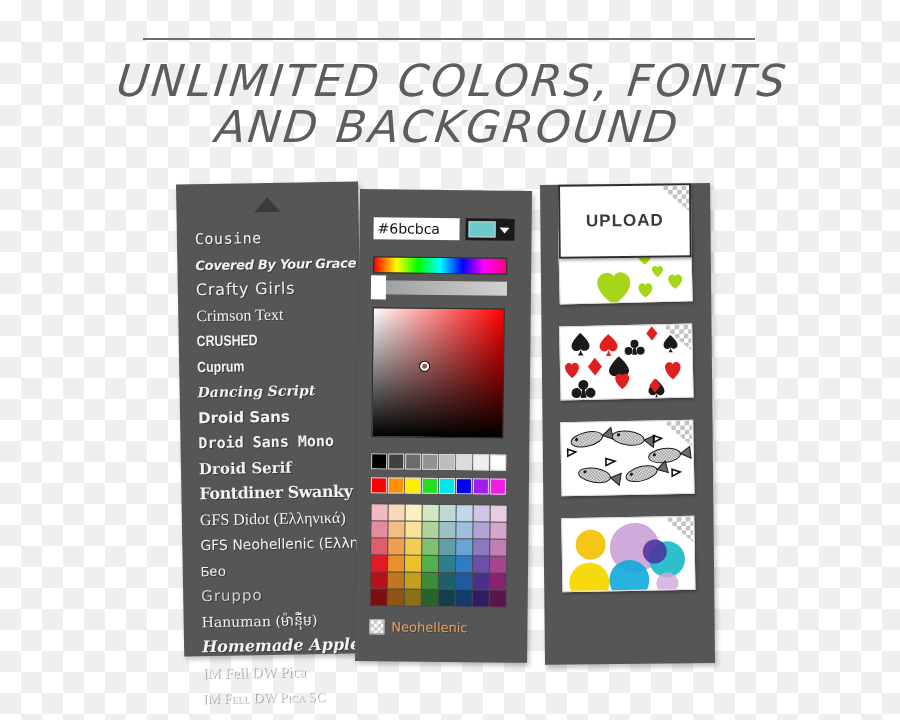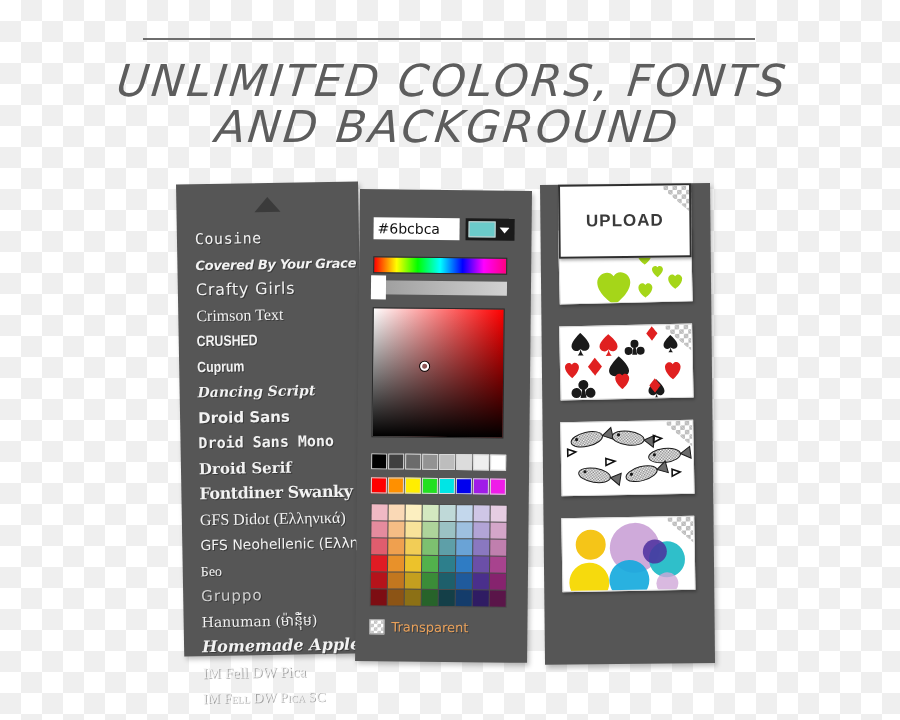--- a/index.html
+++ b/index.html
@@ -117,21 +117,21 @@
   .fi-round     { font-family: "DejaVu Sans", sans-serif; font-size: 16px; letter-spacing: 0.8px; }
   .fi-serif     { font-family: "Liberation Serif", serif; font-size: 16px; }
   .fi-cond      { font-family: "Liberation Sans Narrow", "Liberation Sans", sans-serif; font-size: 15px; font-weight: bold; transform: scaleX(0.82); transform-origin: left center; display: inline-block; }
   .fi-script    { font-family: "DejaVu Serif", serif; font-size: 14px; font-style: italic; font-weight: bold; }
   .fi-sans      { font-family: "DejaVu Sans", sans-serif; font-size: 15px; font-weight: bold; }
   .fi-sansmono  { font-family: "DejaVu Sans Mono", monospace; font-size: 15px; font-weight: bold; }
   .fi-dserif    { font-family: "DejaVu Serif", serif; font-size: 15px; font-weight: bold; }
   .fi-slab      { font-family: "DejaVu Serif", serif; font-size: 16px; font-weight: bold; letter-spacing: -0.5px; }
   .fi-didot     { font-family: "Liberation Serif", serif; font-size: 16px; }
   .fi-neo       { font-family: "DejaVu Sans", sans-serif; font-size: 14px; }
-  .fi-cyr       { font-family: Liberation Serif, serif; font-size: 14px; }
+  .fi-cyr       { font-family: Liberation Mono, monospace; font-size: 14px; }
   .fi-thin      { font-family: "DejaVu Sans", sans-serif; font-size: 15px; color: #cfcfcf; letter-spacing: 1px; }
   .fi-khmer     { font-family: "DejaVu Serif", serif; font-size: 14px; }
   .fi-apple     { font-family: "DejaVu Serif", serif; font-size: 16px; font-style: italic; font-weight: bold; }
   .fi-fell      { font-family: "Liberation Serif", serif; font-size: 15px; }
   .fi-fellsc    { font-family: "Liberation Serif", serif; font-size: 14px; font-variant: small-caps; }
 
   
   #hex-row {
     position: absolute;
     left: 14px;
@@ -450,21 +450,21 @@
       <div class="pc" style="background: rgb(140, 112, 21);"></div>
       <div class="pc" style="background: rgb(39, 99, 42);"></div>
       <div class="pc" style="background: rgb(20, 63, 72);"></div>
       <div class="pc" style="background: rgb(20, 60, 107);"></div>
       <div class="pc" style="background: rgb(47, 28, 99);"></div>
       <div class="pc" style="background: rgb(90, 21, 73);"></div>
     </div>
 
   <div id="transparent-row">
     <div id="transparent-check"></div>
-    <span id="transparent-label">Transparent</span>
+    <span id="transparent-label">Neohellenic</span>
   </div>
 </div>
 
 <div class="panel" id="panel-bg">
   <div class="collapse-triangle"></div>
 
   <div class="bg-thumb" id="bg-thumb-0">
     <svg width="133" height="74" viewBox="0 0 133 74">
       <rect width="133" height="74" fill="#ffffff"></rect>
       <g fill="#a5d619">

